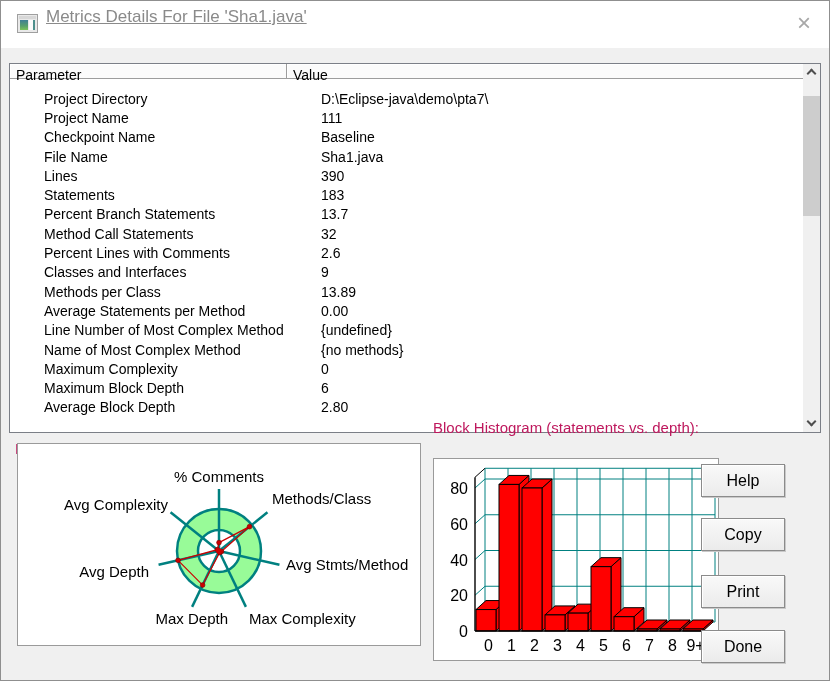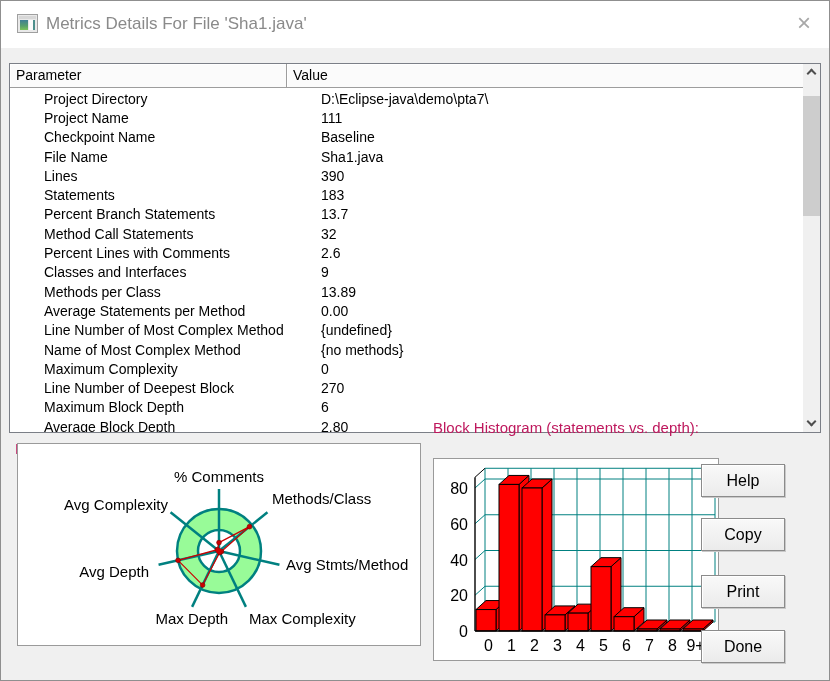--- a/index.html
+++ b/index.html
@@ -11,29 +11,29 @@
 
   
   .titlebar { position:absolute; left:0; top:0; width:100%; height:47px; background:#ffffff; }
   .app-icon { position:absolute; left:16px; top:13px; width:21px; height:19px;
               border:1px solid #9f9f9f; background:#e9e9e9; }
   .app-icon .bar { position:absolute; left:1px; top:1px; right:1px; height:3px; background:#d7d7d7; }
   .app-icon .pane-l { position:absolute; left:2px; top:5px; width:8px; height:10px;
                       background:linear-gradient(180deg,#3f7f96 0%,#58a06b 60%,#7cc25a 100%); }
   .app-icon .pane-r { position:absolute; left:11px; top:5px; width:5px; height:10px; background:#fbfbfb; }
   .app-icon .pane-s { position:absolute; right:2px; top:5px; width:2px; height:10px; background:#4d8f8c; }
-  .title-text { position:absolute; left:45px; top:13px; font-size:17px; color:#8a8a8a; white-space:nowrap; }
+  .title-text { position:absolute; left:45px; top:6px; font-size:17px; color:#8a8a8a; white-space:nowrap;text-decoration:underline; }
   .close-btn { position:absolute; right:11px; top:8px; width:28px; height:28px;
                color:#a8a8a8; font-size:24px; line-height:28px; text-align:center; cursor:pointer;
                font-weight:200; }
 
   
   .table-box { position:absolute; left:8px; top:62px; width:812px; height:370px;
                background:#ffffff; border:1px solid #7b7f87; }
-  .thead { position:absolute; left:0; top:0; right:17px; height:24px; display:flex;
+  .thead { position:absolute; left:0; top:0; right:17px; height:15px; display:flex;
            background:#fbfbfb; border-bottom:1px solid #9d9d9d; }
   .th { font-size:14px; color:#000; padding:3px 0 0 6px; position:relative;
         border-right:1px solid #9d9d9d; box-shadow:inset 1px 1px 0 #ffffff; }
   .th.p { width:277px; }
   .th.v { flex:1; border-right:none; }
   .tbody { position:absolute; left:0; top:25px; right:17px; bottom:0; overflow:hidden;margin-left:28px; }
   .tr { display:flex; height:19.3px; align-items:center; }
   .td { font-size:14px; color:#000; white-space:nowrap; overflow:hidden; }
   .td.p { width:277px; padding-left:6px; }
   .td.v { flex:1; padding-left:6px; }
@@ -138,24 +138,20 @@
           <div class="td p">Line Number of Most Complex Method</div>
           <div class="td v">{undefined}</div>
         </div>
         <div class="tr">
           <div class="td p">Name of Most Complex Method</div>
           <div class="td v">{no methods}</div>
         </div>
         <div class="tr">
           <div class="td p">Maximum Complexity</div>
           <div class="td v">0</div>
-        </div>
-        <div class="tr">
-          <div class="td p">Line Number of Deepest Block</div>
-          <div class="td v">270</div>
         </div>
         <div class="tr">
           <div class="td p">Maximum Block Depth</div>
           <div class="td v">6</div>
         </div>
         <div class="tr">
           <div class="td p">Average Block Depth</div>
           <div class="td v">2.80</div>
         </div>
       </div>

